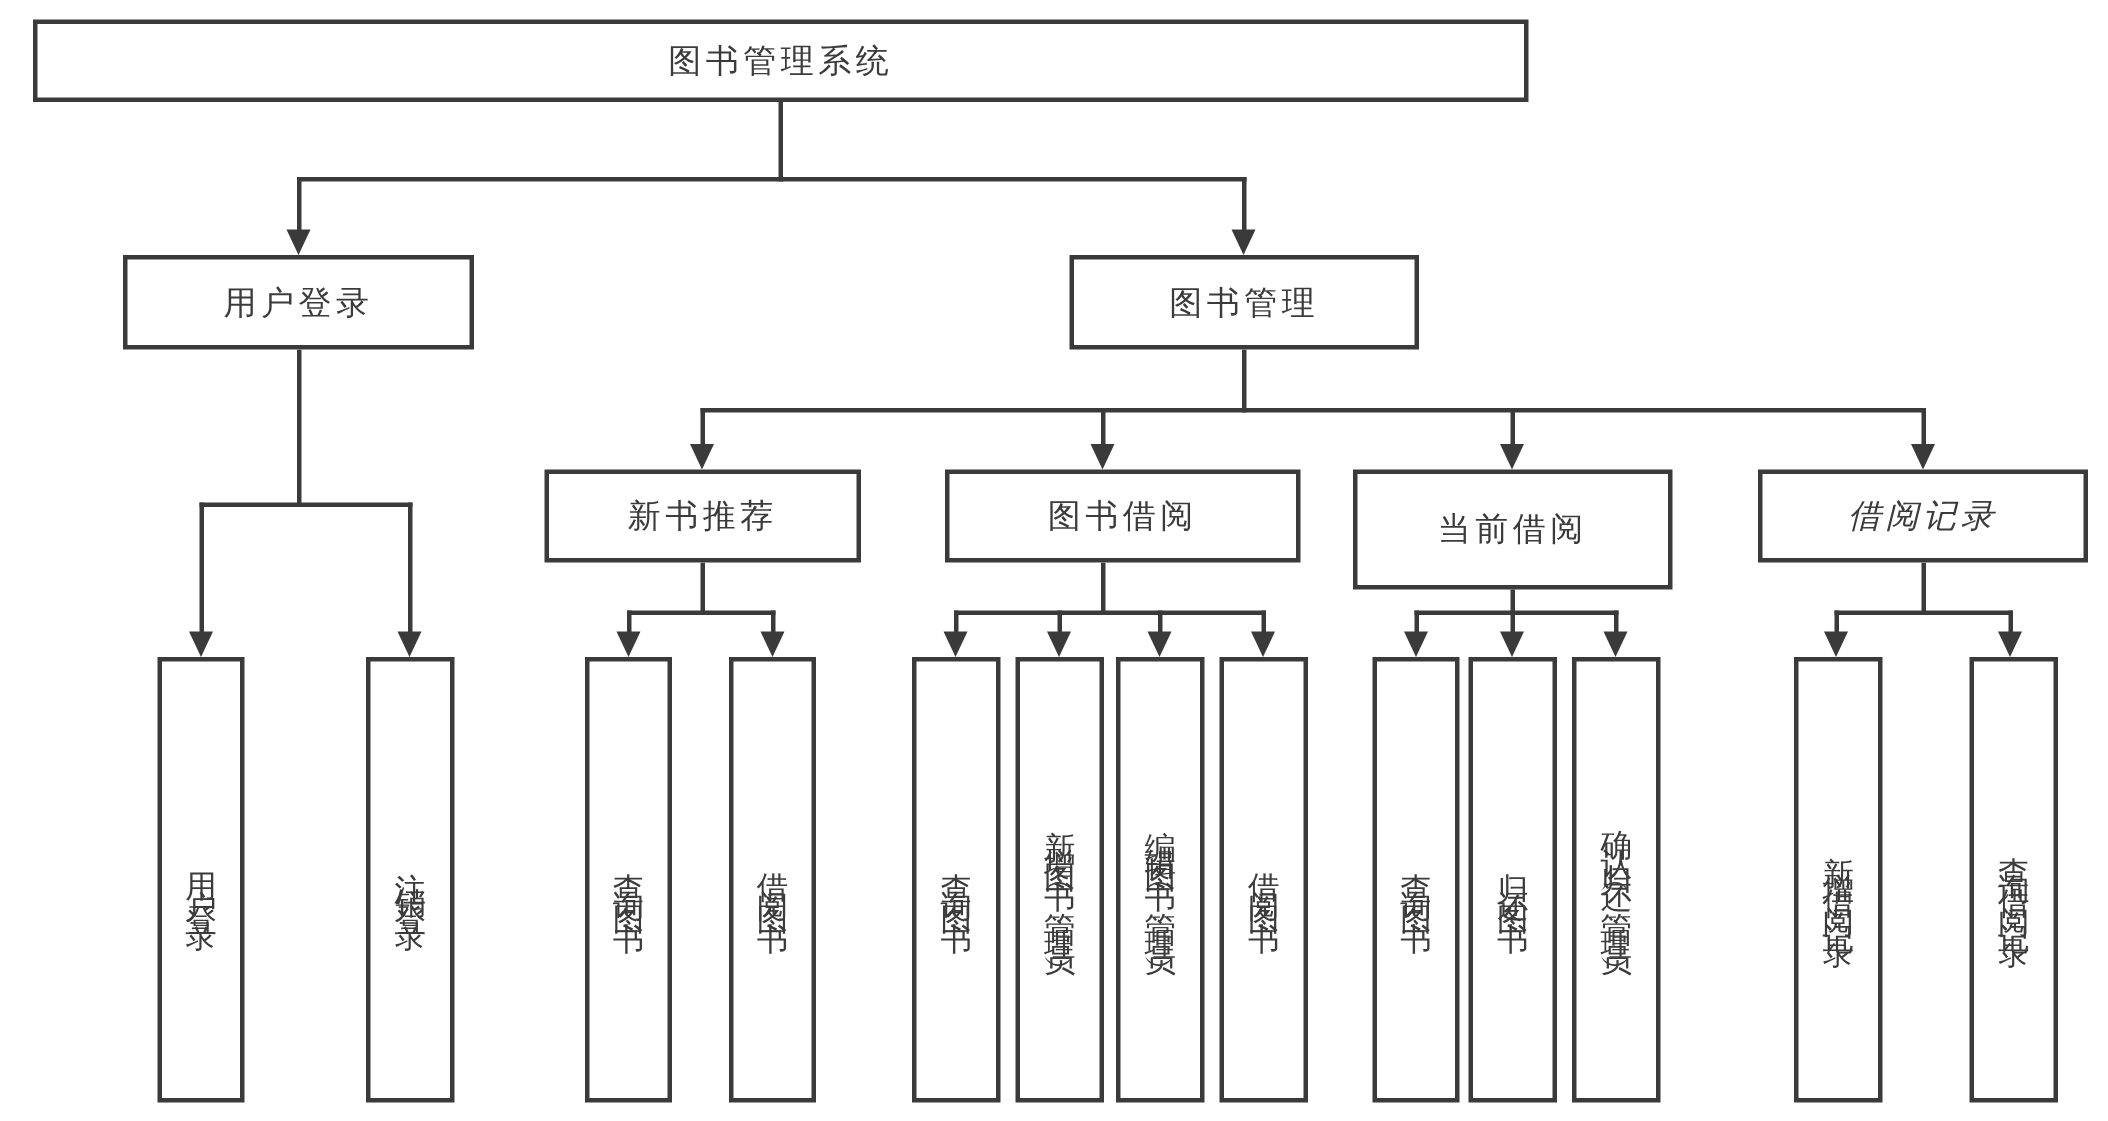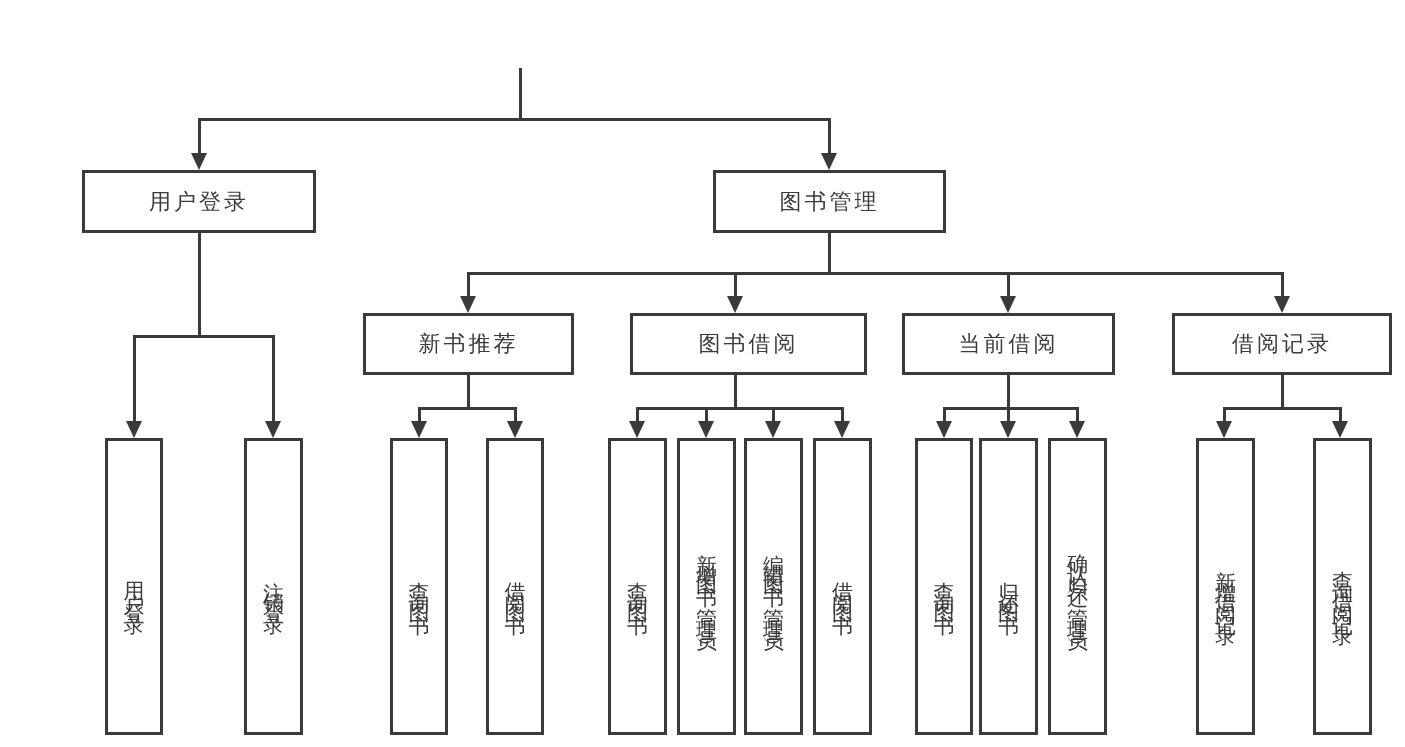--- a/index.html
+++ b/index.html
@@ -94,36 +94,39 @@
     <div class="ln" style="left: 1006.5px; top: 407px; width: 3px; height: 18px;"></div>
     <div class="arr" style="left: 1000px; top: 421px;"></div>
     <div class="ln" style="left: 1075.5px; top: 407px; width: 3px; height: 18px;"></div>
     <div class="arr" style="left: 1069px; top: 421px;"></div>
     <div class="ln" style="left: 1280.5px; top: 375px; width: 3px; height: 35px;"></div>
     <div class="ln" style="left: 1222.5px; top: 407px; width: 119px; height: 3px;"></div>
     <div class="ln" style="left: 1222.5px; top: 407px; width: 3px; height: 18px;"></div>
     <div class="arr" style="left: 1216px; top: 421px;"></div>
     <div class="ln" style="left: 1338.5px; top: 407px; width: 3px; height: 18px;"></div>
     <div class="arr" style="left: 1332px; top: 421px;"></div>
+    <div class="node h" style="left: 22px; top: 13px; width: 997px; height: 55px;">
+      <span>图书管理系统</span>
+    </div>
     <div class="node h" style="left: 82px; top: 170px; width: 234px; height: 63px;">
       <span>用户登录</span>
     </div>
     <div class="node h" style="left: 713px; top: 170px; width: 233px; height: 63px;">
       <span>图书管理</span>
     </div>
     <div class="node h" style="left: 363px; top: 313px; width: 211px; height: 62px;">
       <span>新书推荐</span>
     </div>
     <div class="node h" style="left: 630px; top: 313px; width: 237px; height: 62px;">
       <span>图书借阅</span>
     </div>
-    <div class="node h" style="left: 902px; top: 313px; width: 213px; height: 62px;">
+    <div class="node h" style="left: 902px; top: 313px; width: 213px; height: 80px;">
       <span>当前借阅</span>
     </div>
-    <div class="node h" style="left: 1172px; top: 313px; width: 220px; height: 62px;">
+    <div class="node h" style="left: 1172px; top: 313px; width: 220px; height: 62px; font-style: italic;">
       <span>借阅记录</span>
     </div>
     <div class="node v" style="left: 105px; top: 438px; width: 58px; height: 297px;">
       <span>用户登录</span>
     </div>
     <div class="node v" style="left: 244px; top: 438px; width: 59px; height: 297px;">
       <span>注销登录</span>
     </div>
     <div class="node v" style="left: 390px; top: 438px; width: 58px; height: 297px;">
       <span>查询图书</span>

